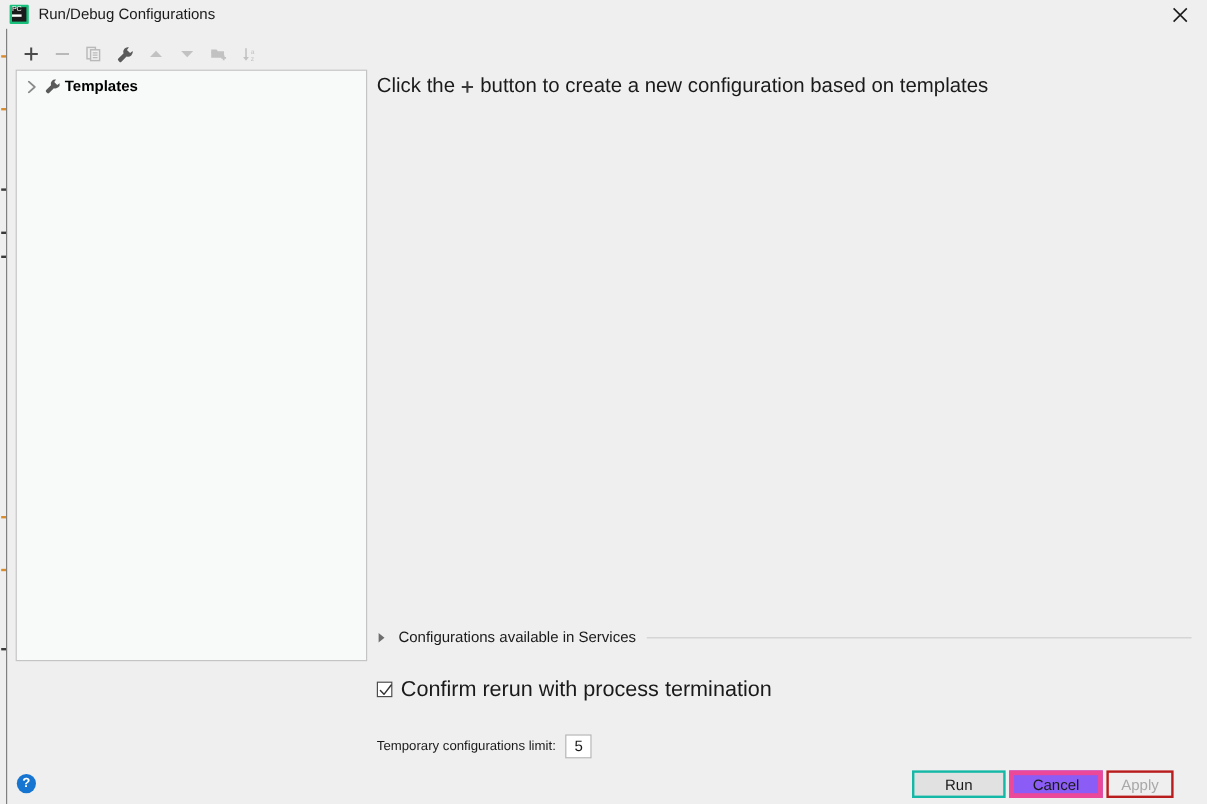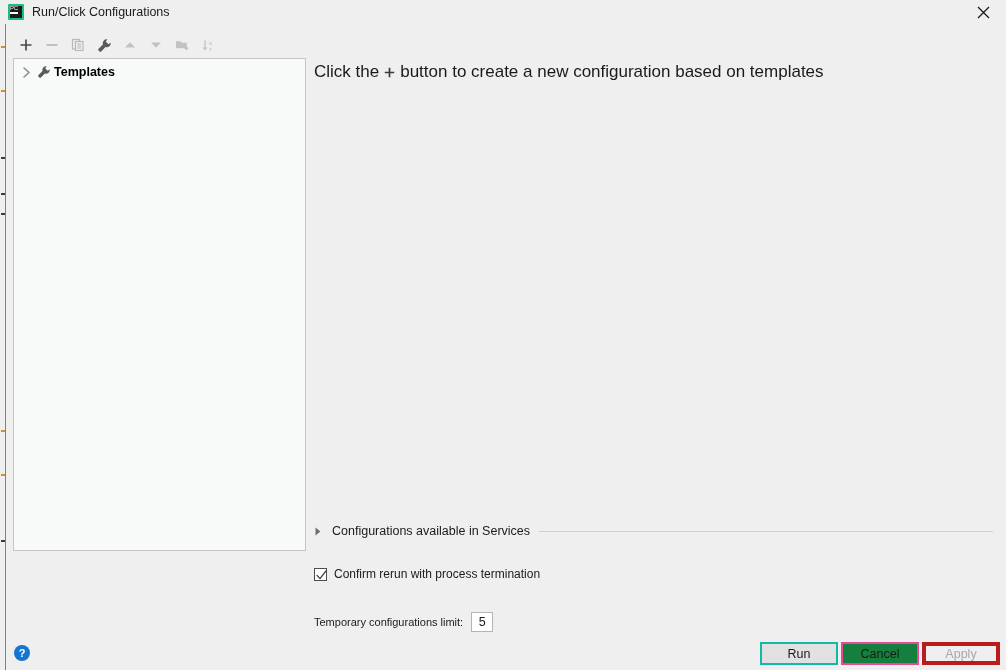--- a/index.html
+++ b/index.html
@@ -166,21 +166,21 @@
   .cb-box {
     width: 13px; height: 13px;
     border: 1px solid #4d4d4d;
     background: #ffffff;
     position: relative;
     flex: none;
   }
   .cb-box svg { position: absolute; left: 1px; top: 1px; }
   .cb-label {
     margin-left: 7px;
-    font-size: 12px; color: #1a1a1a; white-space: nowrap;
+    font-size: 18px; color: #1a1a1a; white-space: nowrap;
   }
 
   
   #temp-row {
     position: absolute; left: 314px; top: 612px;
     height: 20px;
     display: flex; align-items: center;
   }
   #temp-label { font-size: 11px; color: #1a1a1a; }
   #temp-input {
@@ -205,39 +205,39 @@
     cursor: default;
   }
   #help-button span {
     color: #ffffff; font-size: 11px; font-weight: bold;
     line-height: 16px; font-family: "Liberation Sans", sans-serif;
   }
 
   .dlg-btn {
     position: absolute; top: 642px;
     height: 23px;
-    background: #15803d;
-    border: 2px solid #ec4899;
+    background: #8b5cf6;
+    border: 4px solid #ec4899;
     font-family: "Liberation Sans", sans-serif;
     font-size: 12.5px;
     color: #1a1a1a;
     cursor: default;
     padding: 0;
     display: flex; align-items: center; justify-content: center;
   }
   #btn-run {
     left: 760px; width: 78px;
     border: 2px solid #14b8a6;
     background: #e1e1e1;
   }
   #btn-cancel { left: 841px; width: 78px; }
   #btn-apply {
-    left: 922px; width: 78px;
-    background: #efefef;
-    border: 4px solid #b91c1c;
+    left: 922px; width: 56px;
+    background: #efefef;
+    border: 2px solid #b91c1c;
     color: #a8a8a8;
   }
 </style>
 </head>
 <body>
 
 <div id="dialog">
 
   <div class="ide-strip">
     <div class="rule"></div>
@@ -253,21 +253,21 @@
   <div class="ide-green-bar"></div>
   <div class="ide-dark-mark" style="left:256px;"></div>
   <div class="ide-dark-mark" style="left:377px;"></div>
 
   <div id="titlebar">
     <div id="app-icon">
       <div class="inner"></div>
       <div class="pc">PC</div>
       <div class="bar"></div>
     </div>
-    <div id="title-text">Run/Click Configurations</div>
+    <div id="title-text">Run/Debug Configurations</div>
     <div id="close-button">
       <svg width="13" height="13" viewBox="0 0 13 13" aria-hidden="true">
         <path d="M1 1 L12 12 M12 1 L1 12" stroke="#1a1a1a" stroke-width="1.3" fill="none"></path>
       </svg>
     </div>
   </div>
 
   <div id="toolbar">
 
     <div class="tb-btn">

